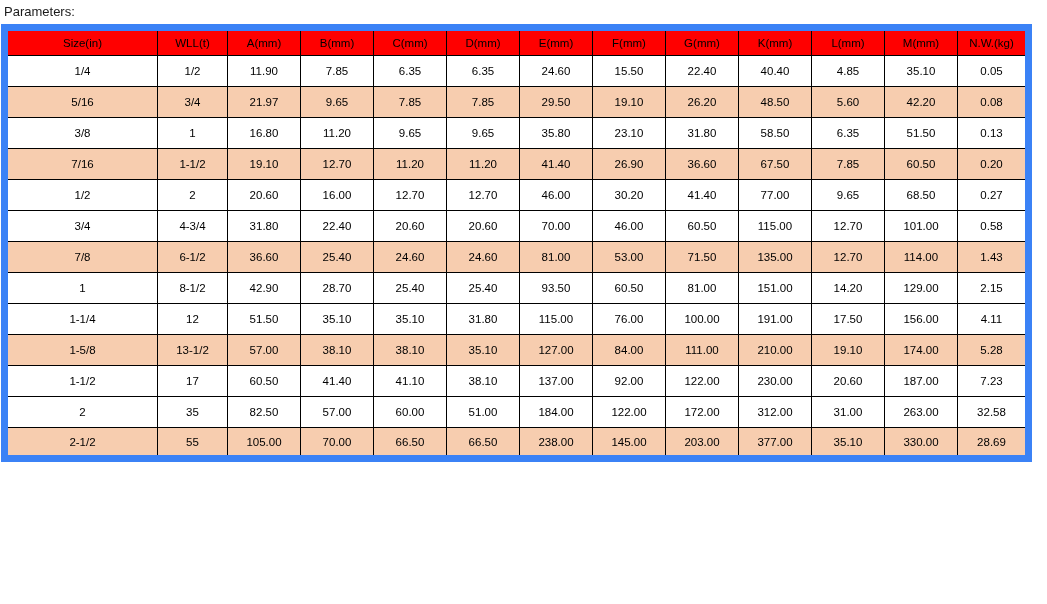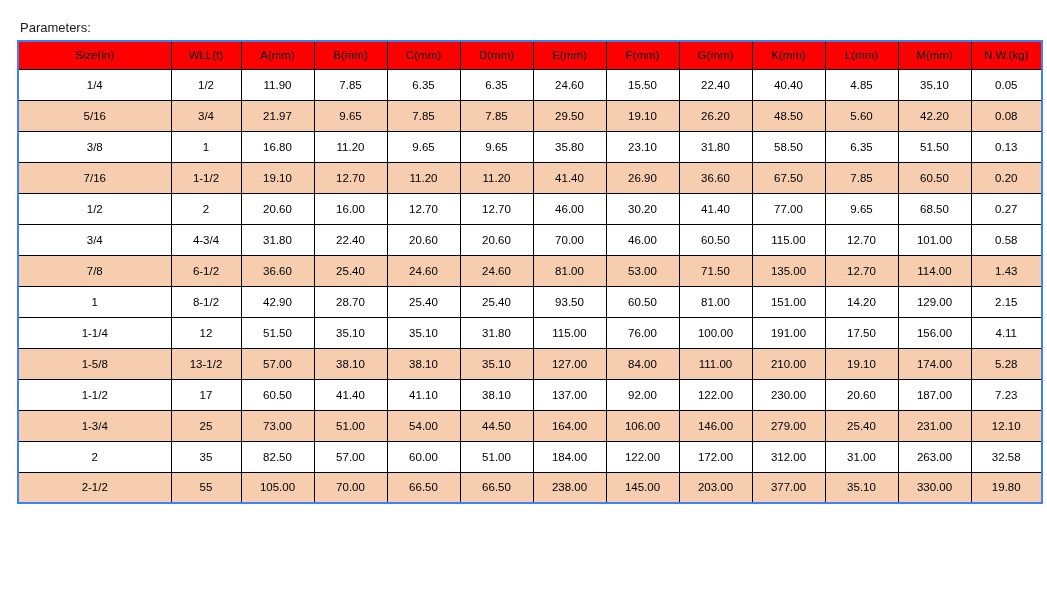--- a/index.html
+++ b/index.html
@@ -12,39 +12,39 @@
     height: 604px;
     font-family: "Liberation Sans", sans-serif;
     color: #000000;
     overflow: hidden;
   }
   .page {
     width: 1047px;
     height: 604px;
     position: relative;
     box-sizing: border-box;
-    padding: 16px;
+    padding: 0;
   }
   .caption {
     font-size: 13px;
     color: #1a1a1a;
     padding: 4px 0 4px 4px;
     line-height: 16px;
     height: 24px;
     box-sizing: border-box;
   }
   .table-wrap {
     width: 1044px;
     margin: 0 1px;
   }
   table.params {
     border-collapse: collapse;
     table-layout: fixed;
     width: 876px;
-    border: 2px solid #3b82f6;
+    border: 7px solid #3b82f6;
   }
   table.params th,
   table.params td {
     border: 1px solid #000000;
     text-align: center;
     vertical-align: middle;
     font-size: 11.5px;
     height: 31px;
     padding: 0 2px;
     box-sizing: border-box;
@@ -279,35 +279,20 @@
           <td>41.10</td>
           <td>38.10</td>
           <td>137.00</td>
           <td>92.00</td>
           <td>122.00</td>
           <td>230.00</td>
           <td>20.60</td>
           <td>187.00</td>
           <td>7.23</td>
         </tr>
-        <tr class="even">
-          <td>1-3/4</td>
-          <td>25</td>
-          <td>73.00</td>
-          <td>51.00</td>
-          <td>54.00</td>
-          <td>44.50</td>
-          <td>164.00</td>
-          <td>106.00</td>
-          <td>146.00</td>
-          <td>279.00</td>
-          <td>25.40</td>
-          <td>231.00</td>
-          <td>12.10</td>
-        </tr>
         <tr class="odd">
           <td>2</td>
           <td>35</td>
           <td>82.50</td>
           <td>57.00</td>
           <td>60.00</td>
           <td>51.00</td>
           <td>184.00</td>
           <td>122.00</td>
           <td>172.00</td>
@@ -322,19 +307,19 @@
           <td>105.00</td>
           <td>70.00</td>
           <td>66.50</td>
           <td>66.50</td>
           <td>238.00</td>
           <td>145.00</td>
           <td>203.00</td>
           <td>377.00</td>
           <td>35.10</td>
           <td>330.00</td>
-          <td>19.80</td>
+          <td>28.69</td>
         </tr>
       </tbody>
     </table>
   </div>
 
 </div>
 
 </body></html>

